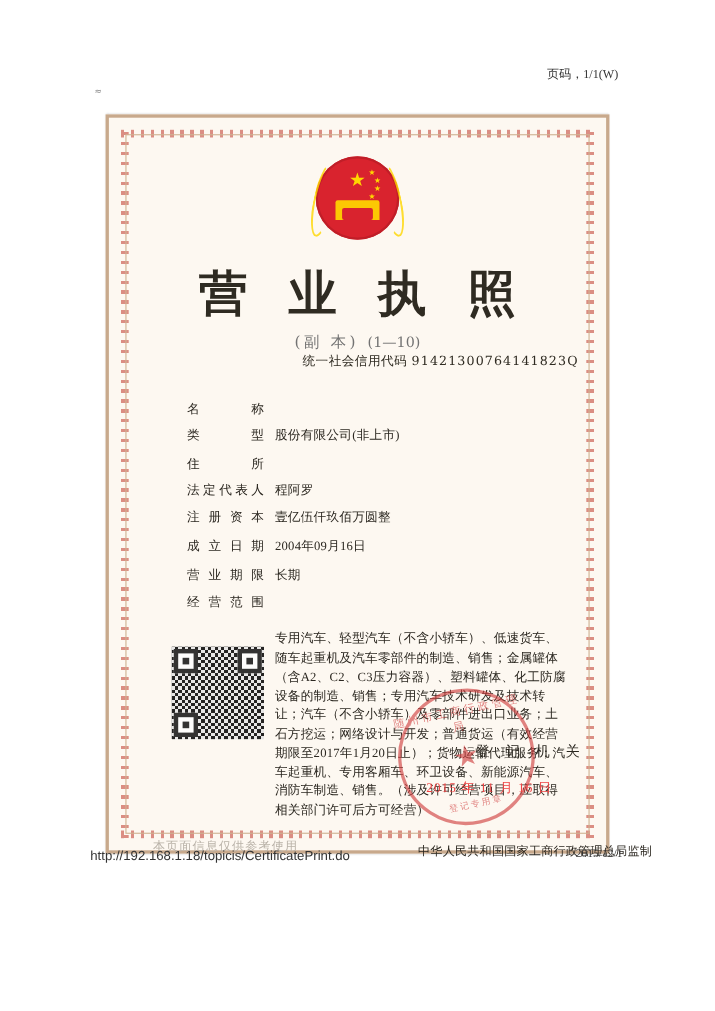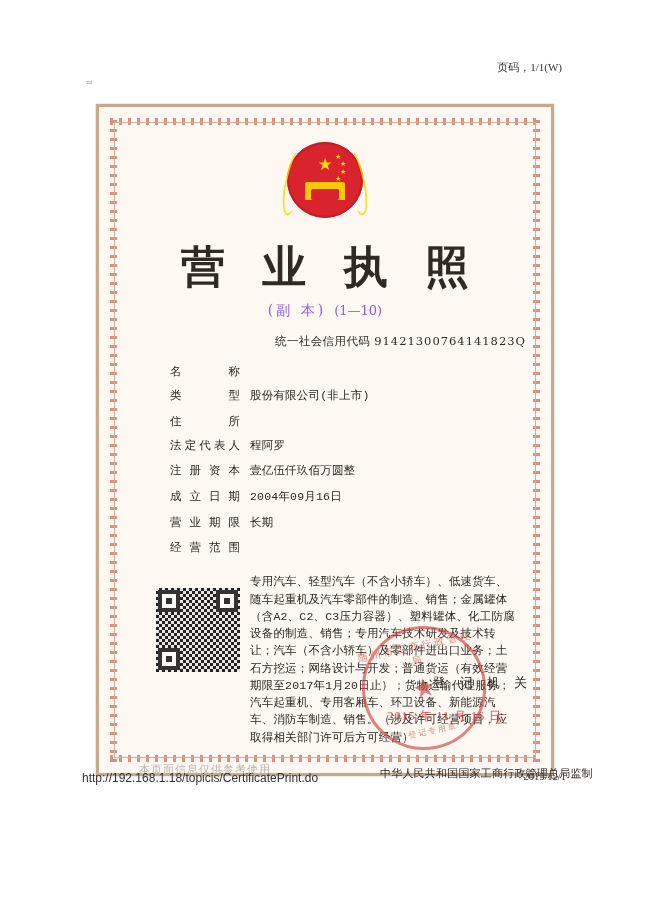--- a/index.html
+++ b/index.html
@@ -152,47 +152,47 @@
     letter-spacing: 11px;
     color: #2f2b22;
     text-indent: 11px;
   }
   .subtitle {
     position: absolute;
     left: 0; right: 0; top: 176px;
     text-align: center;
     font-family: "DejaVu Serif", "Liberation Serif", serif;
     font-size: 14px;
-    color: #8b5cf6;
+    color: #737373;
   }
   .subtitle .paren { letter-spacing: 3px; }
   .subtitle .serial { margin-left: 8px; font-size: 13px; }
 
   .credit-code {
     position: absolute;
-    right: 6px; top: 208px;
+    right: 6px; top: 195px;
     font-family: "DejaVu Serif", "Liberation Serif", serif;
     font-size: 11.5px;
     color: #2f2b22;
     letter-spacing: .4px;
     margin-left: 12px;
   }
   .credit-code .code { margin-left: 4px; letter-spacing: 1px; }
 
   
   .fields {
     position: absolute;
     left: 52px; top: 238px;
     right: 14px;
   }
   .row {
     display: flex;
     align-items: flex-start;
     margin-bottom: 9px;
-    font-family: Liberation Mono, monospace;
+    font-family: Liberation Serif, serif;
     font-size: 11.5px;
     color: #2b2720;
   }
   .row .label {
     width: 80px;
     flex: 0 0 80px;
     letter-spacing: 0;
     text-align: justify;
     text-align-last: justify;
     padding-right: 10px;

